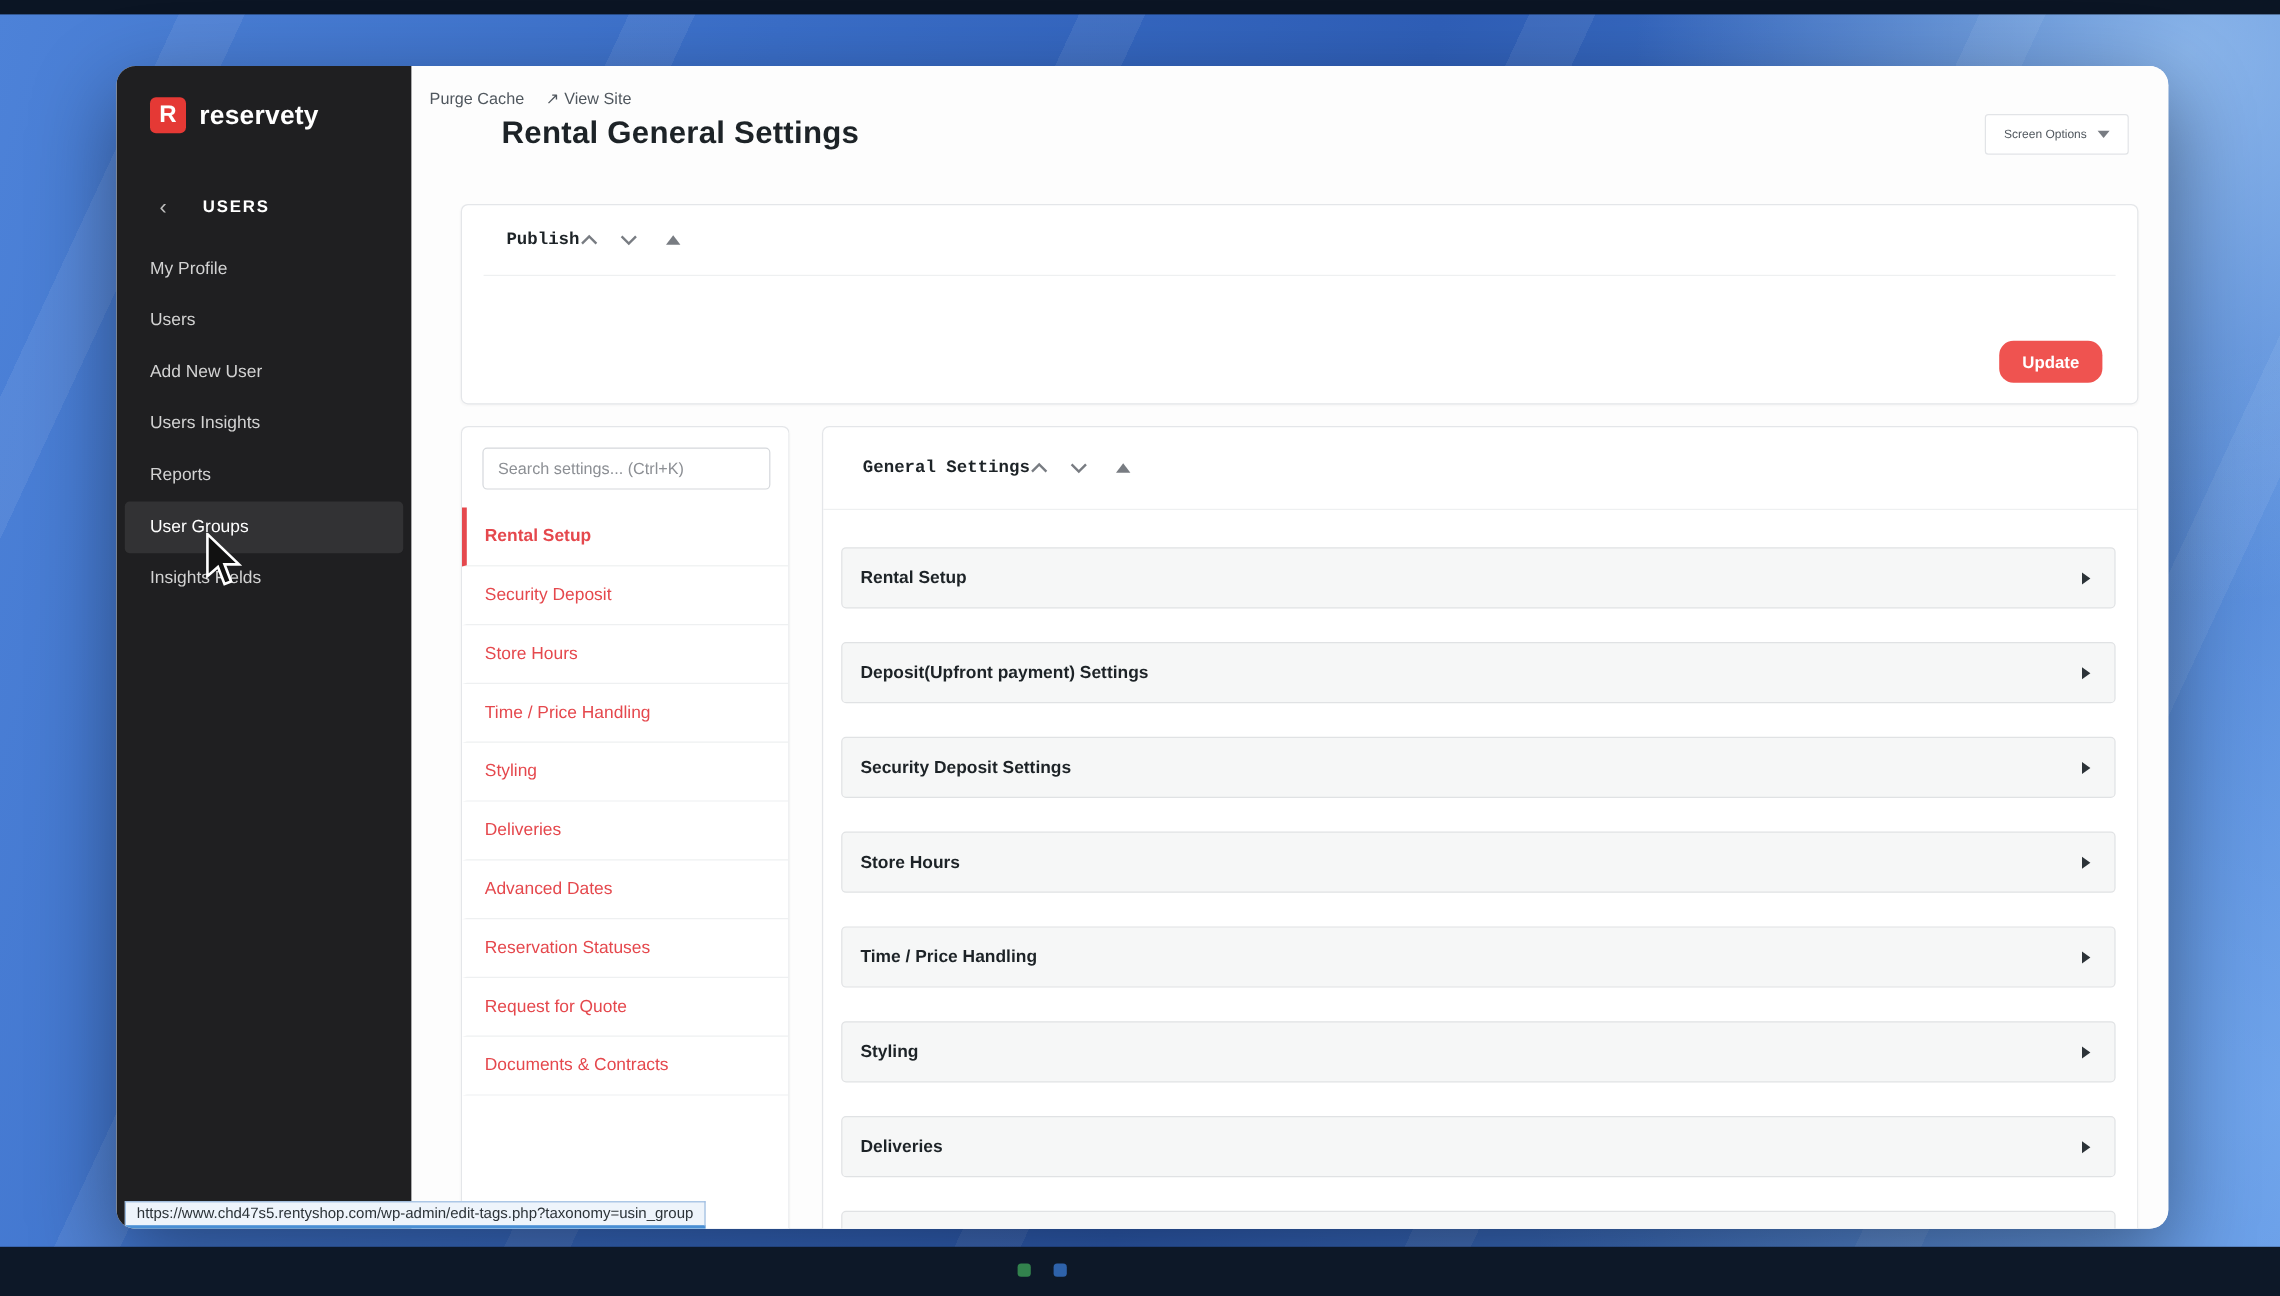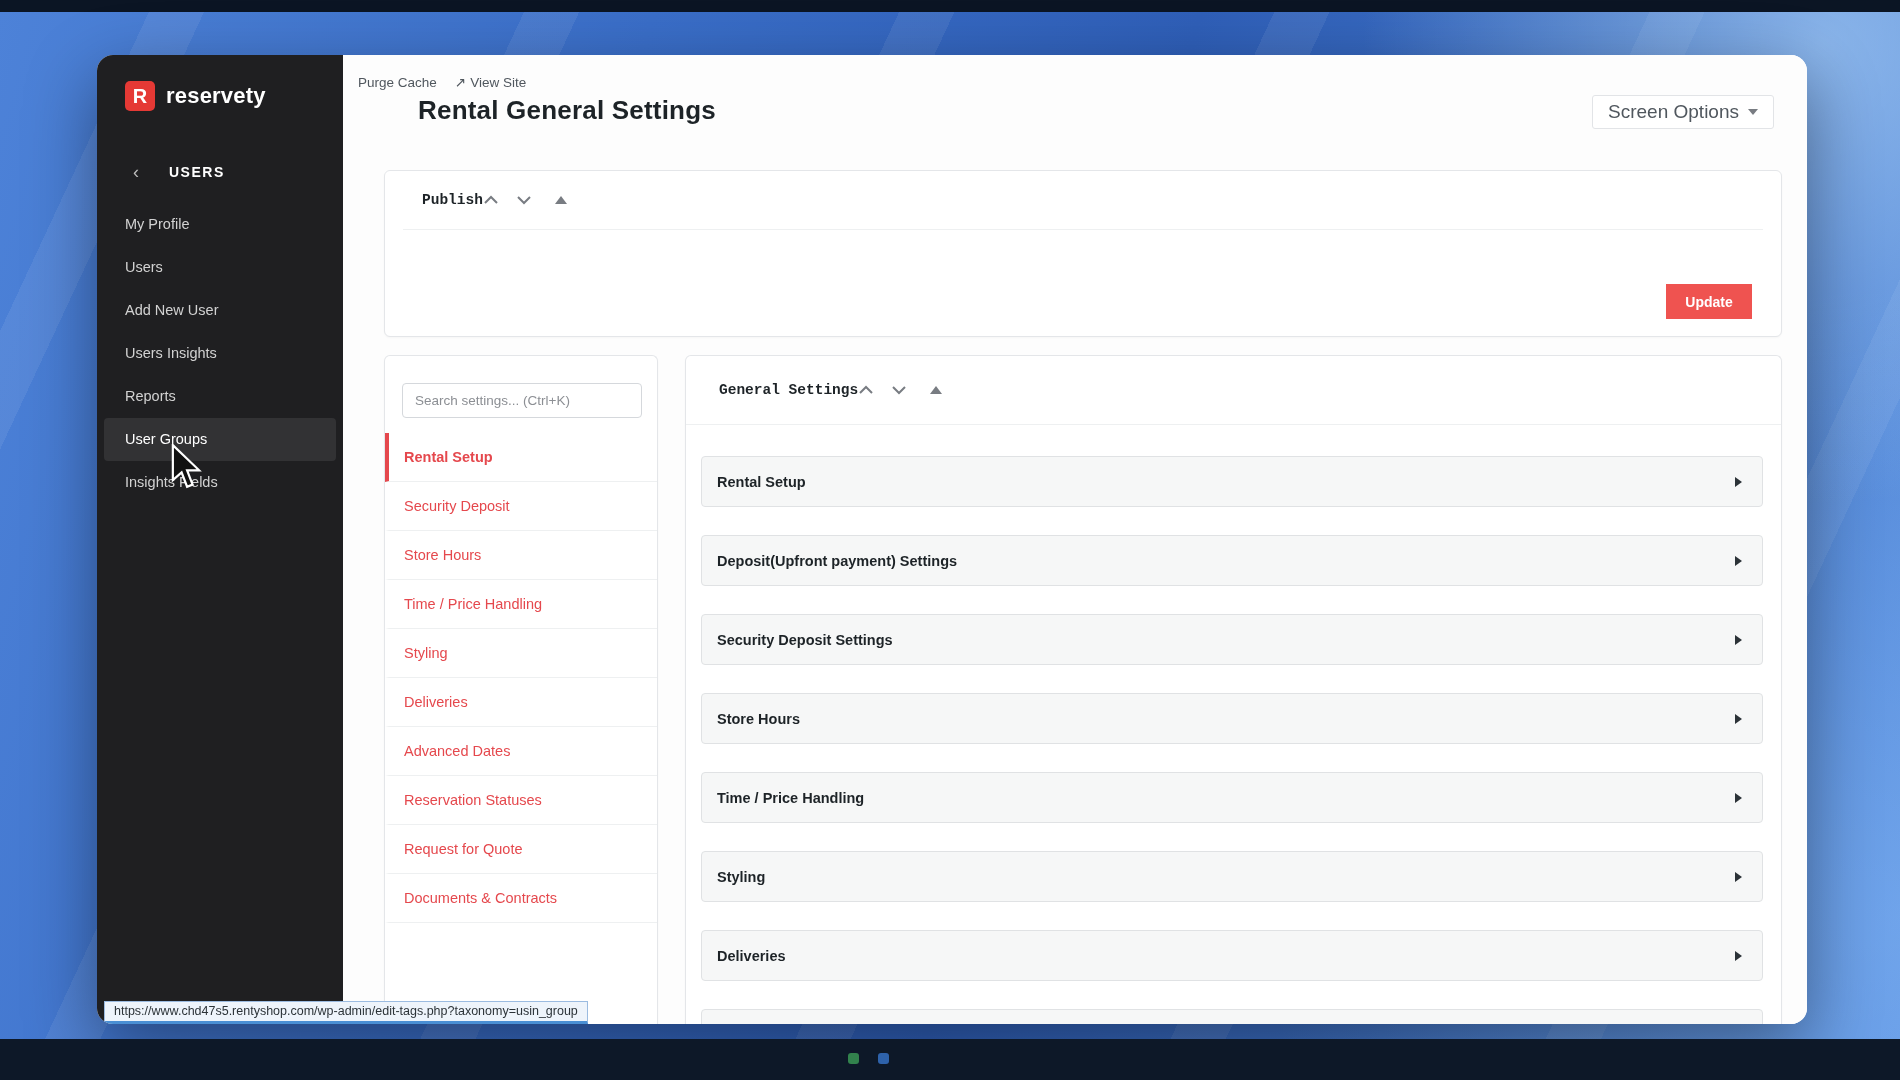--- a/index.html
+++ b/index.html
@@ -45,46 +45,46 @@
 
   .quicklinks { position:absolute; top:19px; left:15px; display:flex; gap:18px;
                 font-size:13.5px; color:#50575e; }
   .quicklink { cursor:pointer; display:flex; align-items:center; gap:4px; }
 
   .page-title { position:absolute; top:40px; left:41px; font-size:26px; font-weight:bold;
                 color:#1d2327; letter-spacing:.2px;margin-left:34px; }
 
   .screen-options { position:absolute; top:40px; right:33px; height:34px; padding:0 15px;
                     background:#fff; border:1px solid #e2e4e7; border-radius:3px;
-                    display:flex; align-items:center; gap:9px; font-size:19px; color:#50575e; cursor:pointer; }
+                    display:flex; align-items:center; gap:9px; font-size:10px; color:#50575e; cursor:pointer; }
   .caret-down { width:0; height:0; border-left:5px solid transparent; border-right:5px solid transparent;
                 border-top:6px solid #787c82; }
 
   .panel { background:#fff; border:1px solid #e4e6e9; border-radius:6px;
            box-shadow:0 1px 2px rgba(0,0,0,0.03); }
 
   
   .publish-panel { position:absolute; left:41px; top:115px; width:1398px; height:167px; }
   .panel-header { display:flex; align-items:center; padding:0 27px 0 37px;font-family:Liberation Mono, monospace; }
   .publish-panel .panel-header { height:58px; }
   .panel-title { font-size:14.5px; font-weight:600; color:#1d2327; }
   .header-icons { display:flex; align-items:center; gap:17px; }
   .hicon { cursor:pointer; display:flex; align-items:center; }
   .tri-up { width:0; height:0; border-left:6px solid transparent; border-right:6px solid transparent;
             border-bottom:8px solid #787c82; margin-left:6px; }
   .panel-divider { border-top:1px solid #eef0f1; margin:0 18px; }
   .publish-body { position:relative; height:107px; }
   .update-btn { position:absolute; right:29px; bottom:18px; width:86px; height:35px;
-                background:#ef5350; color:#fff; border:none; border-radius:0;
+                background:#ef5350; color:#fff; border:none; border-radius:12px;
                 font-size:14px; font-weight:600; font-family:inherit; cursor:pointer; }
 
   
   .settings-nav { position:absolute; left:41px; top:300px; width:274px; height:669px;
                   border-bottom:none; border-bottom-left-radius:0; border-bottom-right-radius:0; }
-  .search-box { margin:27px 15px 15px 17px; }
+  .search-box { margin:17px 15px 15px 17px; }
   .search-input { width:100%; height:35px; border:1px solid #d5d8dc; border-radius:4px;
                   padding:0 12px; font-size:13.5px; color:#3c434a; font-family:inherit; background:#fff; }
   .search-input::placeholder { color:#8c8f94; }
   .tabs { list-style:none; }
   .tab { height:49px; line-height:48px; padding-left:15px; border-left:4px solid transparent;
          border-bottom:1px solid #eef0f1; font-size:14.5px; color:#e5484d; cursor:pointer; white-space:nowrap; }
   .tab.active { border-left-color:#e5484d; font-weight:600; }
 
   
   .general-panel { position:absolute; left:342px; top:300px; width:1097px; height:669px;

